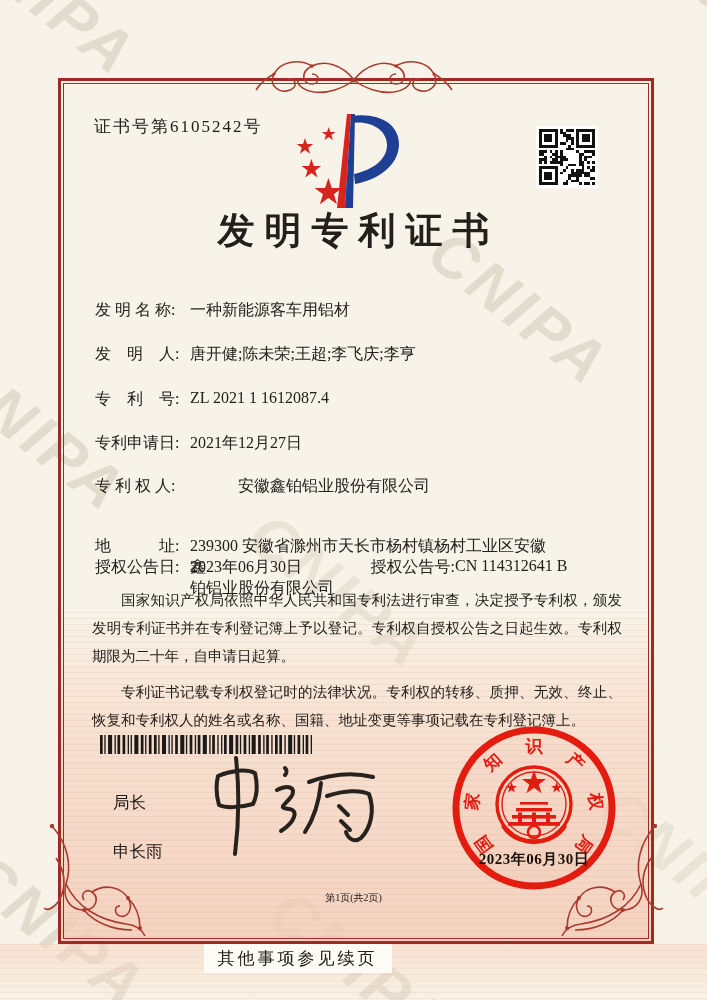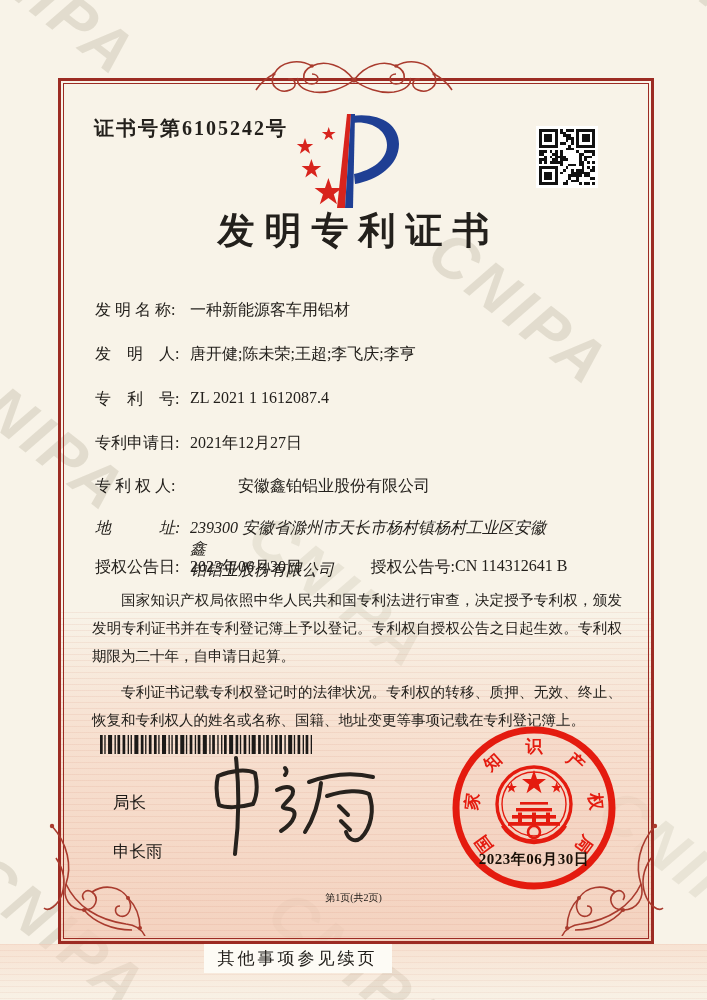--- a/index.html
+++ b/index.html
@@ -35,21 +35,21 @@
   }
   
   .frame{
     position:absolute; left:58px; top:78px; width:590px; height:860px;
     border:3px solid #9c2b23; z-index:4; pointer-events:none;
   }
   .frame-inner{position:absolute; inset:2px; border:1px solid #9c2b23;}
   .orn{position:absolute; z-index:5; pointer-events:none;}
   
   .abs{position:absolute; z-index:6;}
-  .cert-no{left:94px; top:115px; font-size:20px; letter-spacing:2px;font-weight:bold;}
+  .cert-no{left:94px; top:115px; font-size:17px; letter-spacing:2px;}
   .title{
     left:0; top:206px; width:707px; text-align:center;
     font-size:37px; font-weight:bold; letter-spacing:10px; text-indent:10px;
   }
   .row{left:95px; display:flex; font-size:16px;}
   .flabel{width:95px; white-space:pre; flex:none;}
   .fvalue{white-space:pre-line;}
   .paras{left:92px; top:586px; width:530px; font-size:14.5px; line-height:28px; text-align:justify;}
   .paras p{margin:0 0 8px 0; text-indent:2em;}
   .director{left:113px; font-family:"Liberation Sans","DejaVu Sans",sans-serif; font-size:16.5px; color:#1d1a17;}
@@ -311,21 +311,21 @@
     <span class="fvalue">ZL 2021 1 1612087.4</span>
   </div>
   <div class="abs row" style="top:433px;">
     <span class="flabel">专利申请日:</span>
     <span class="fvalue">2021年12月27日</span>
   </div>
   <div class="abs row" style="top:476px;gap:48px;">
     <span class="flabel">专 利 权 人:</span>
     <span class="fvalue">安徽鑫铂铝业股份有限公司</span>
   </div>
-  <div class="abs row" style="top:518px;font-style:italic;">
+  <div class="abs row" style="top:536px;">
     <span class="flabel">地　　　址:</span>
     <span class="fvalue" style="width:370px;">239300 安徽省滁州市天长市杨村镇杨村工业区安徽鑫
 铂铝业股份有限公司</span>
   </div>
   <div class="abs row" style="top:557px;">
     <span class="flabel">授权公告日:</span>
     <span class="fvalue">2023年06月30日</span>
   </div>
   <div class="abs row" style="left:360px; top:557px;text-align:right;">
     <span class="flabel">授权公告号:</span>

